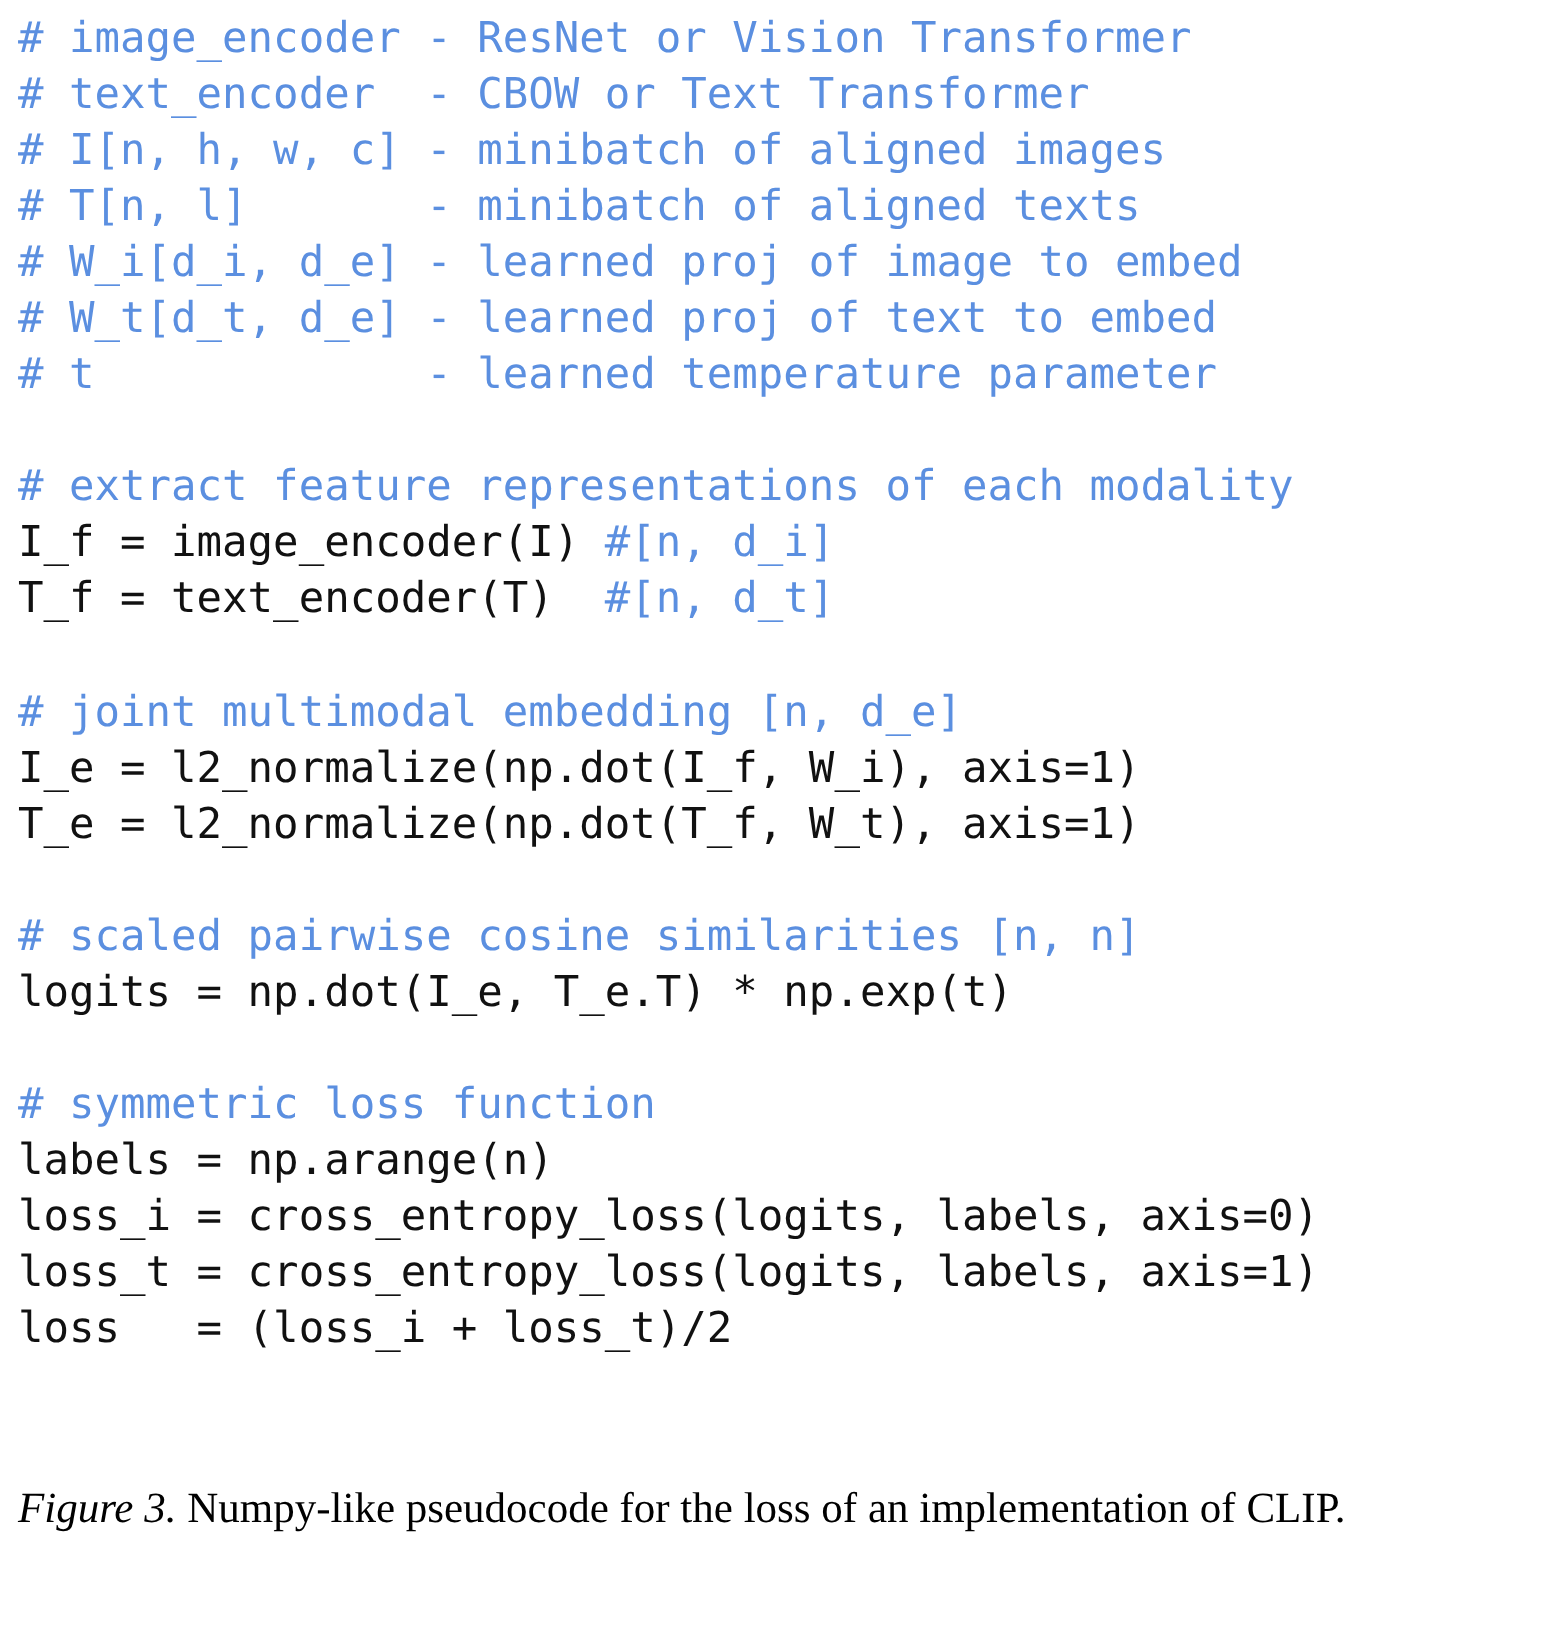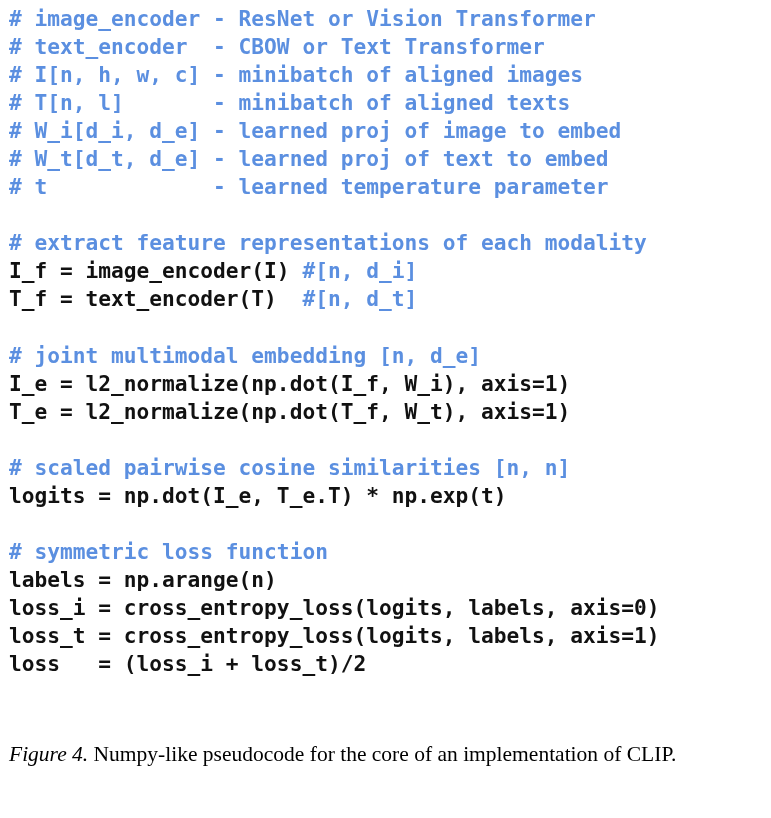--- a/index.html
+++ b/index.html
@@ -35,21 +35,20 @@
     line-height: 28.05px;
     letter-spacing: 0px;
     white-space: pre;
     color: #111111;
   }
 
   .code-line {
     height: 28.05px;
     white-space: pre;
     color: #111111;
-    font-weight: bold;
   }
 
   .code-line.blank {
     height: 28.05px;
   }
 
   
   .tok-comment {
     color: #5b8fe0;
   }
@@ -82,16 +81,16 @@
   }
 </style>
 </head>
 <body>
 
 <div id="figure-root">
 
   <div id="code-listing"><div class="code-line"><span class="tok-comment"># image_encoder - ResNet or Vision Transformer</span></div><div class="code-line"><span class="tok-comment"># text_encoder  - CBOW or Text Transformer</span></div><div class="code-line"><span class="tok-comment"># I[n, h, w, c] - minibatch of aligned images</span></div><div class="code-line"><span class="tok-comment"># T[n, l]       - minibatch of aligned texts</span></div><div class="code-line"><span class="tok-comment"># W_i[d_i, d_e] - learned proj of image to embed</span></div><div class="code-line"><span class="tok-comment"># W_t[d_t, d_e] - learned proj of text to embed</span></div><div class="code-line"><span class="tok-comment"># t             - learned temperature parameter</span></div><div class="code-line blank">&nbsp;</div><div class="code-line"><span class="tok-comment"># extract feature representations of each modality</span></div><div class="code-line"><span class="tok-code">I_f = image_encoder(I) </span><span class="tok-comment">#[n, d_i]</span></div><div class="code-line"><span class="tok-code">T_f = text_encoder(T)  </span><span class="tok-comment">#[n, d_t]</span></div><div class="code-line blank">&nbsp;</div><div class="code-line"><span class="tok-comment"># joint multimodal embedding [n, d_e]</span></div><div class="code-line"><span class="tok-code">I_e = l2_normalize(np.dot(I_f, W_i), axis=1)</span></div><div class="code-line"><span class="tok-code">T_e = l2_normalize(np.dot(T_f, W_t), axis=1)</span></div><div class="code-line blank">&nbsp;</div><div class="code-line"><span class="tok-comment"># scaled pairwise cosine similarities [n, n]</span></div><div class="code-line"><span class="tok-code">logits = np.dot(I_e, T_e.T) * np.exp(t)</span></div><div class="code-line blank">&nbsp;</div><div class="code-line"><span class="tok-comment"># symmetric loss function</span></div><div class="code-line"><span class="tok-code">labels = np.arange(n)</span></div><div class="code-line"><span class="tok-code">loss_i = cross_entropy_loss(logits, labels, axis=0)</span></div><div class="code-line"><span class="tok-code">loss_t = cross_entropy_loss(logits, labels, axis=1)</span></div><div class="code-line"><span class="tok-code">loss   = (loss_i + loss_t)/2</span></div></div>
 
   <div id="figure-caption">
-    <span id="caption-label">Figure 4.</span><span id="caption-text"> Numpy-like pseudocode for the core of an implementation of CLIP.</span>
+    <span id="caption-label">Figure 3.</span><span id="caption-text"> Numpy-like pseudocode for the loss of an implementation of CLIP.</span>
   </div>
 
 </div>
 
 </body></html>

